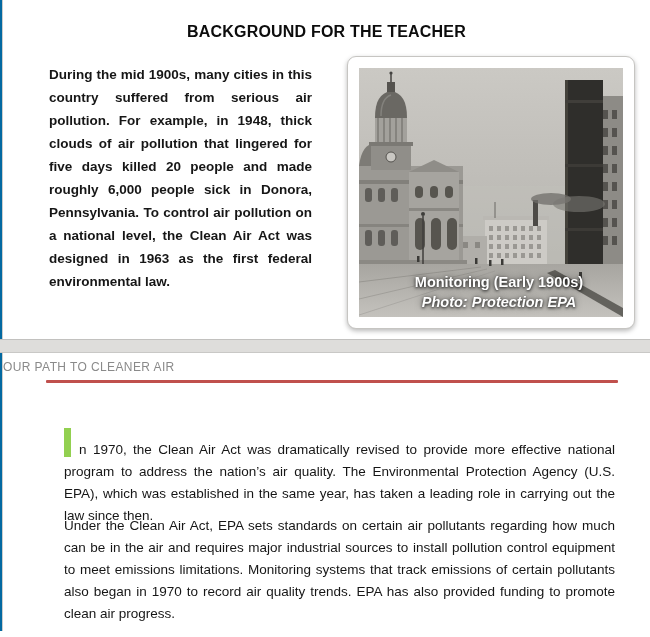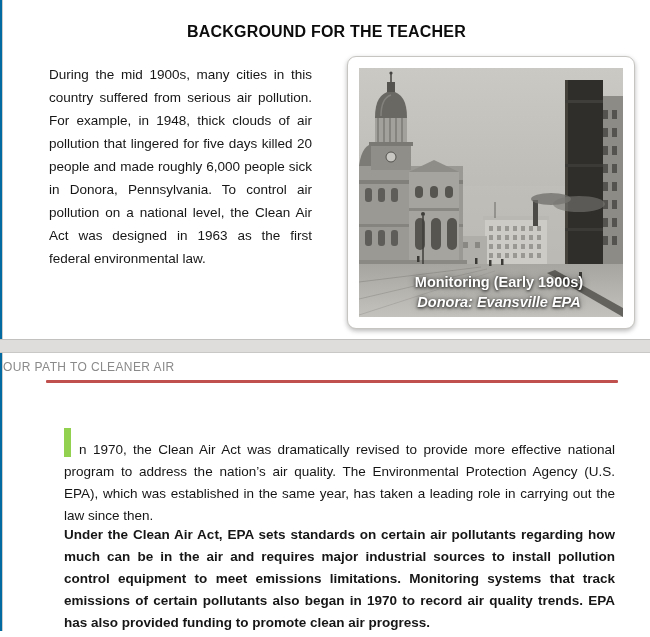--- a/index.html
+++ b/index.html
@@ -11,39 +11,39 @@
   .page1{top:0;height:339px;}
   .page-gap{position:absolute;left:0;top:339px;width:650px;height:14px;background:#dedddb;
             border-top:1px solid #c2c1bf;border-bottom:1px solid #c9c8c6;box-sizing:border-box;}
   .page2{top:353px;height:284px;}
 
   
   .title{position:absolute;top:23px;left:0;width:100%;margin:0;text-align:center;
          font-size:16px;font-weight:bold;letter-spacing:.2px;color:#0c0c0c;}
   .body-text{color:#161616;}
   .p1-text{position:absolute;left:46px;top:63px;width:263px;margin:0;
-           text-align:justify;font-size:13.5px;line-height:23px;}
+           text-align:justify;font-size:13.5px;line-height:23px;font-weight:bold;}
 
   .photo-frame{position:absolute;left:344px;top:56px;width:288px;height:273px;margin:0;
                box-sizing:border-box;background:#fff;border:1px solid #c6c5c2;border-radius:9px;
                padding:11px;box-shadow:0 2px 5px rgba(0,0,0,.28);}
   .photo{position:relative;width:264px;height:249px;overflow:hidden;background:#b5b3ae;}
   .photo svg{display:block;}
   .photo-caption{position:absolute;left:0;bottom:5px;width:100%;text-align:center;color:#ffffff;
                  font-weight:bold;font-size:14.5px;line-height:20px;transform:translateX(8px);
                  text-shadow:0 1px 3px rgba(15,15,15,.95),0 0 7px rgba(15,15,15,.55);}
   .photo-caption .credit{font-style:italic;}
 
   
   .section-header{position:absolute;top:7px;left:0;width:100%;margin:0;
                   font-size:12px;font-weight:normal;color:#8a8a8a;letter-spacing:.4px;}
   .rule{position:absolute;left:43px;top:27px;width:572px;height:3px;background:#c0504d;border-radius:1px;}
   .p2-para{margin:0;text-align:justify;font-size:13.5px;line-height:22px;width:551px;position:absolute;left:61px;}
   .p2-para1{top:86px;text-indent:15px;}
-  .p2-para2{top:171px;font-weight:bold;}
+  .p2-para2{top:162px;}
   .dropcap-bar{position:absolute;left:0;top:-11px;width:7px;height:29px;background:#92d050;}
 </style>
 </head>
 <body>
 
 <div class="canvas">
 
   <section class="page page1">
     <h1 class="title">BACKGROUND FOR THE TEACHER</h1>
 
@@ -190,21 +190,21 @@
           <g fill="#3b3a37">
             <rect x="116" y="190" width="2.5" height="6"></rect>
               <rect x="130" y="192" width="2.5" height="6"></rect>
             <rect x="142" y="191" width="2.5" height="6"></rect>
               <rect x="58" y="188" width="2.5" height="6"></rect>
             <rect x="220" y="204" width="3" height="8"></rect>
           </g>
         </svg>
         <figcaption class="photo-caption">
           <div class="cap-title">Monitoring (Early 1900s)</div>
-          <div class="credit">Donora: Evansville EPA</div>
+          <div class="credit">Photo: Protection EPA</div>
         </figcaption>
       </div>
     </figure>
   </section>
 
   <div class="page-gap"></div>
 
   <section class="page page2">
     <h2 class="section-header">OUR PATH TO CLEANER AIR</h2>
     <div class="rule"></div>

